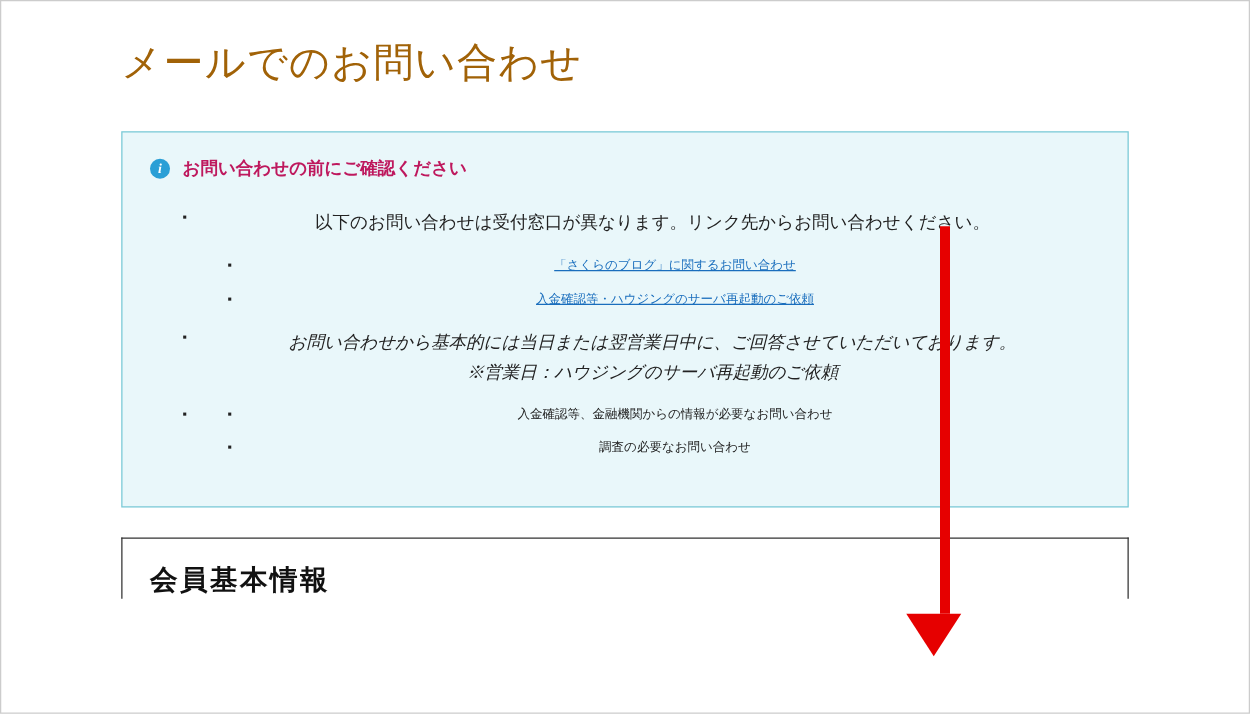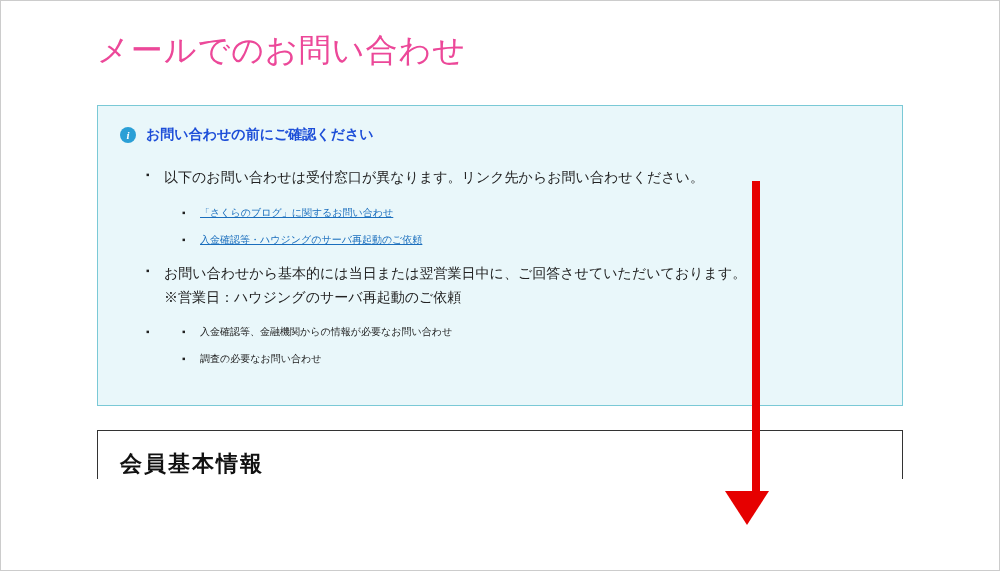--- a/index.html
+++ b/index.html
@@ -1,30 +1,30 @@
 <!DOCTYPE html>
 <html><head>
   <meta charset="utf-8">
   <style>
     * { margin: 0; padding: 0; box-sizing: border-box; }
     body { font-family: "Hiragino Kaku Gothic Pro", "Yu Gothic", Meiryo, sans-serif; background: #fff; width: 1000px; height: 571px; overflow: hidden; position: relative; border: 1px solid #ccc; }
     .container { padding: 28px 96px 0 96px; }
-    h1 { color: #ec4899; font-size: 32px; font-weight: 400; margin-bottom: 32px; letter-spacing: 1px; }
+    h1 { color: #a16207; font-size: 32px; font-weight: 400; margin-bottom: 32px; letter-spacing: 1px; }
     .info-box { border: 1px solid #7ac9d6; background: #e9f7fa; padding: 20px 22px 24px 22px; margin-bottom: 24px; }
     .info-title-row { display: flex; align-items: center; margin-bottom: 22px; }
     .info-icon { width: 16px; height: 16px; border-radius: 50%; background: #2a9fd6; color: #fff; display: inline-flex; align-items: center; justify-content: center; font-size: 11px; font-weight: bold; font-style: italic; font-family: Georgia, serif; margin-right: 10px; }
-    .info-title { font-size: 14px; font-weight: bold; color: #1d4ed8; }
+    .info-title { font-size: 14px; font-weight: bold; color: #be185d; }
     ul.level1 { list-style: none; padding-left: 26px; }
-    ul.level1 > li { position: relative; padding-left: 18px; margin-bottom: 14px; font-size: 14px; color: #222; line-height: 1.7; }
+    ul.level1 > li { position: relative; padding-left: 18px; margin-bottom: 14px; font-size: 14px; color: #222; line-height: 1.7; text-align: center; }
     ul.level1 > li::before { content: "▪"; position: absolute; left: 0; top: 0; font-size: 10px; color: #222; }
     ul.level2 { list-style: none; padding-left: 18px; margin-top: 14px; }
     ul.level2 > li { position: relative; padding-left: 18px; margin-bottom: 10px; font-size: 10px; }
     ul.level2 > li::before { content: "▪"; position: absolute; left: 0; top: 0; font-size: 10px; color: #222; }
     a.link { color: #1a6ebd; text-decoration: underline; }
-    .note-line { display: block; }
+    .note-line { display: block; font-style: italic; }
     .section-frame { border: 1px solid #333; border-bottom: none; padding: 18px 22px 0 22px; }
     .section-title { font-size: 22px; font-weight: bold; color: #111; letter-spacing: 2px; }
     .arrow { position: absolute; right: 230px; top: 180px; }
     .arrow-line { width: 8px; height: 310px; background: #e60000; margin: 0 auto; }
     .arrow-head { width: 0; height: 0; border-left: 22px solid transparent; border-right: 22px solid transparent; border-top: 34px solid #e60000; margin-left: -18px; }
   </style>
 </head>
 <body>
 
 <div class="container">

